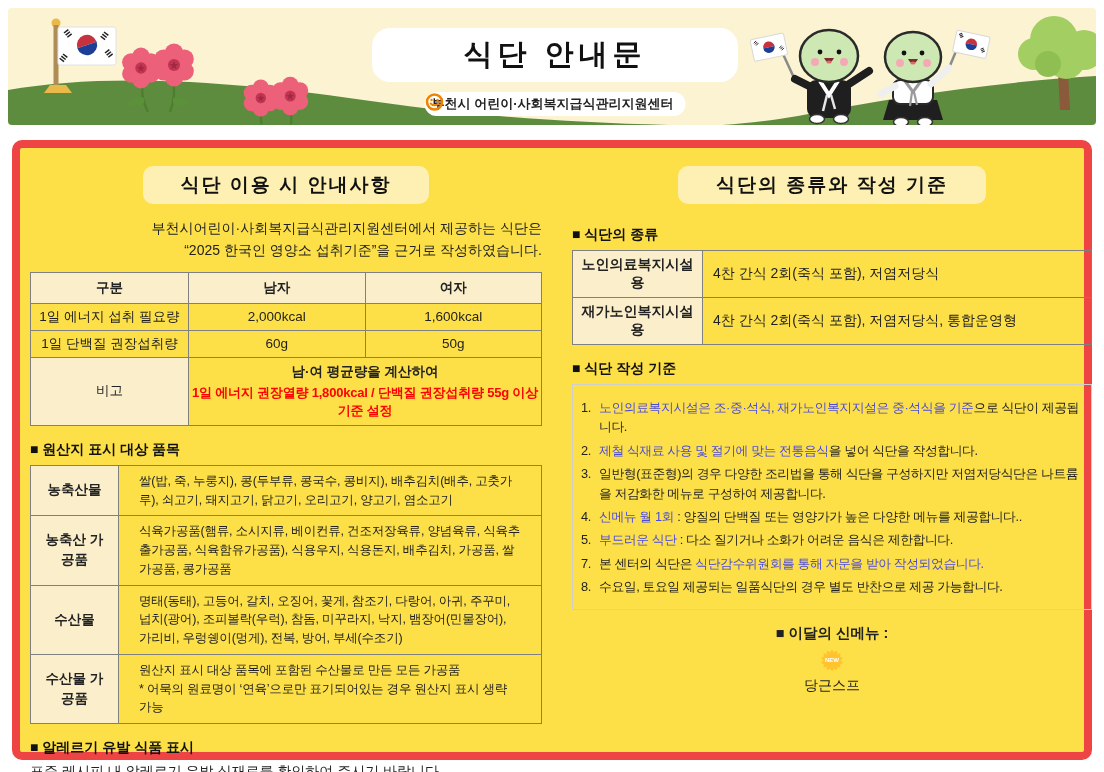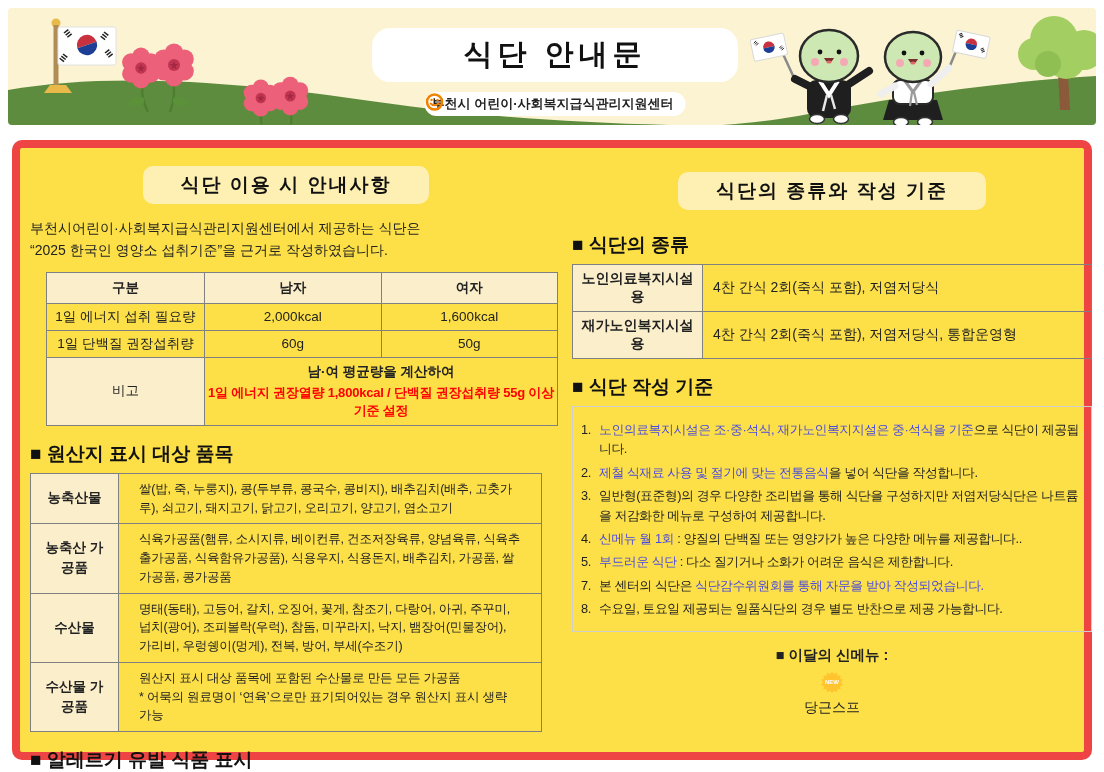--- a/index.html
+++ b/index.html
@@ -28,44 +28,44 @@
     background:#ffffff; border-radius:14px; padding:3px 12px 3px 7px;
     display:flex; align-items:center; gap:6px;
     font-size:13px; font-weight:bold; color:#222; white-space:nowrap;
   }
   
   .card {
     position:absolute; left:12px; top:140px; width:1080px; height:620px;
     background:#fde047; border:8px solid #ef4444; border-radius:10px;
   }
   .col-left  { position:absolute; left:10px;  top:18px; width:512px; }
-  .col-right { position:absolute; left:552px; top:24px; width:520px; }
+  .col-right { position:absolute; left:552px; top:18px; width:520px; }
 
   .sec-head {
     margin:0 auto; width:fit-content; padding:6px 38px;
     background:#FDF0B2; border-radius:10px;
     font-size:19px; font-weight:bold; color:#111; letter-spacing:2px;
     text-align:center;
   }
-  .intro { text-align:left; font-size:14px; line-height:1.6; margin:13px 0 10px; color:#222; }
+  .intro { text-align:right; font-size:14px; line-height:1.6; margin:13px 0 10px; color:#222; }
 
   table { border-collapse:collapse; width:100%; }
   th, td { border:1.5px solid #808080; }
 
   
-  .nt { font-size:13.5px;margin-left:16px; }
+  .nt { font-size:13.5px; }
   .nt th { background:#FBEECB; padding:6px 4px; font-weight:bold; }
   .nt td { text-align:center; padding:4px 4px; }
   .nt td.rowlabel { width:158px; }
   .nt td.notelabel { background:#FBEECB; font-weight:normal; }
   .nt .note-line1 { font-size:13.5px;font-weight:bold; }
   .nt .note-line2 { color:#FF0000; font-weight:bold; font-size:13px; margin-top:3px; letter-spacing:-0.2px; }
   .nt tr.noterow td { padding:5px 2px; }
 
-  .bullet { font-size:19px; font-weight:bold; color:#111; margin:15px 0 6px; }
+  .bullet { font-size:14px; font-weight:bold; color:#111; margin:15px 0 6px; }
 
   
   .origin { font-size:12.5px; line-height:1.5; letter-spacing:-0.2px; }
   .origin td.cat {
     width:88px; background:#FBEECB; font-weight:bold; text-align:center;
     font-size:13.5px; letter-spacing:0; padding:6px 10px;margin-left:22px;
   }
   .origin td.items { padding:6px 20px; text-align:left; }
 
   

